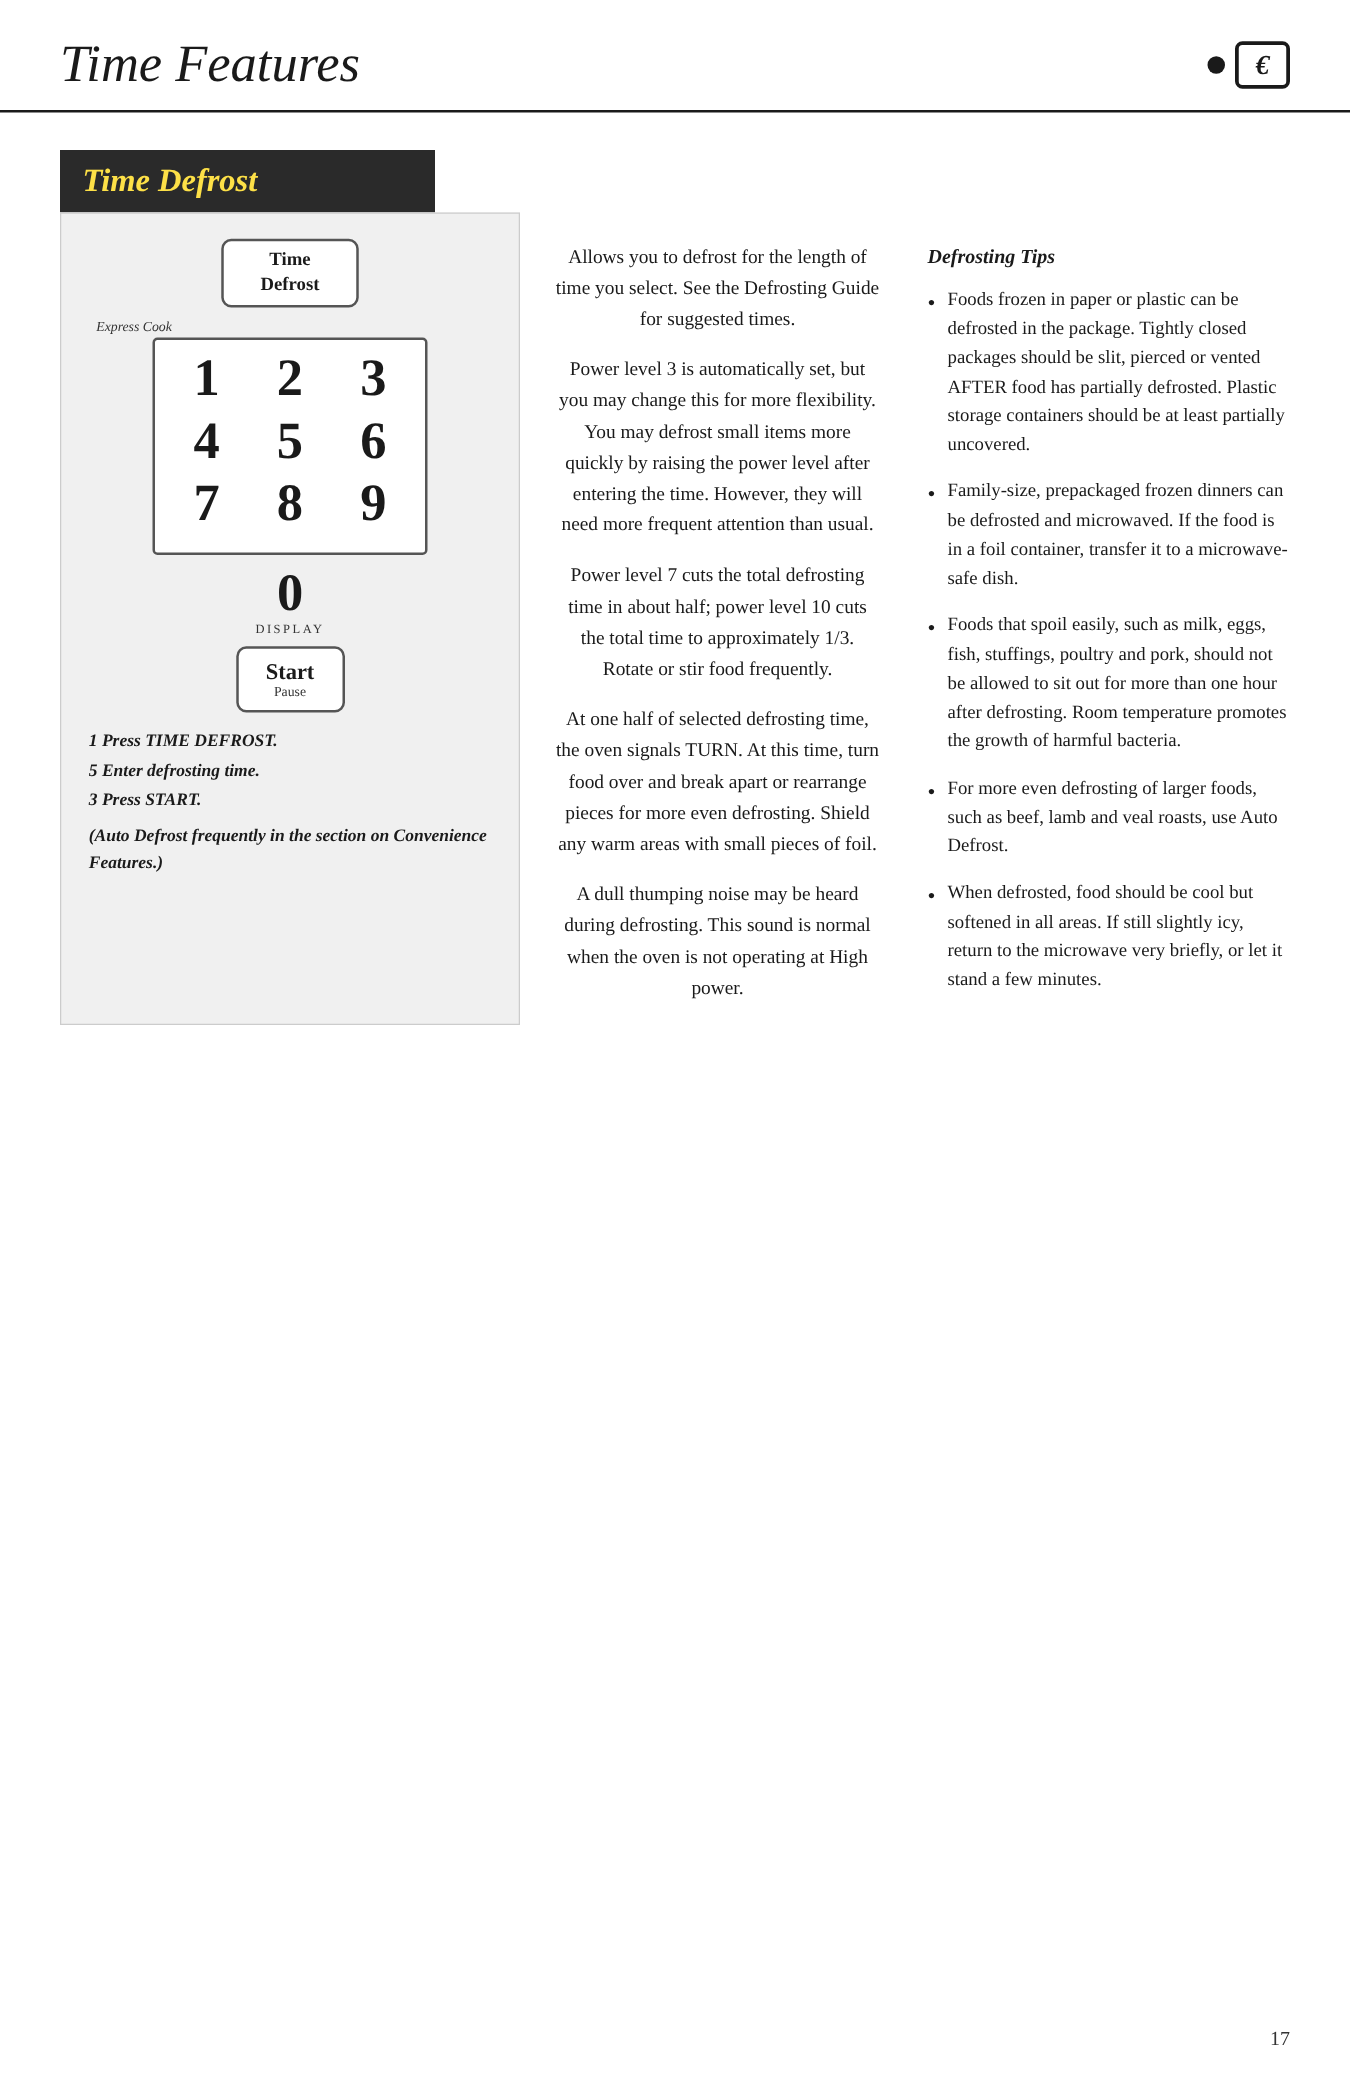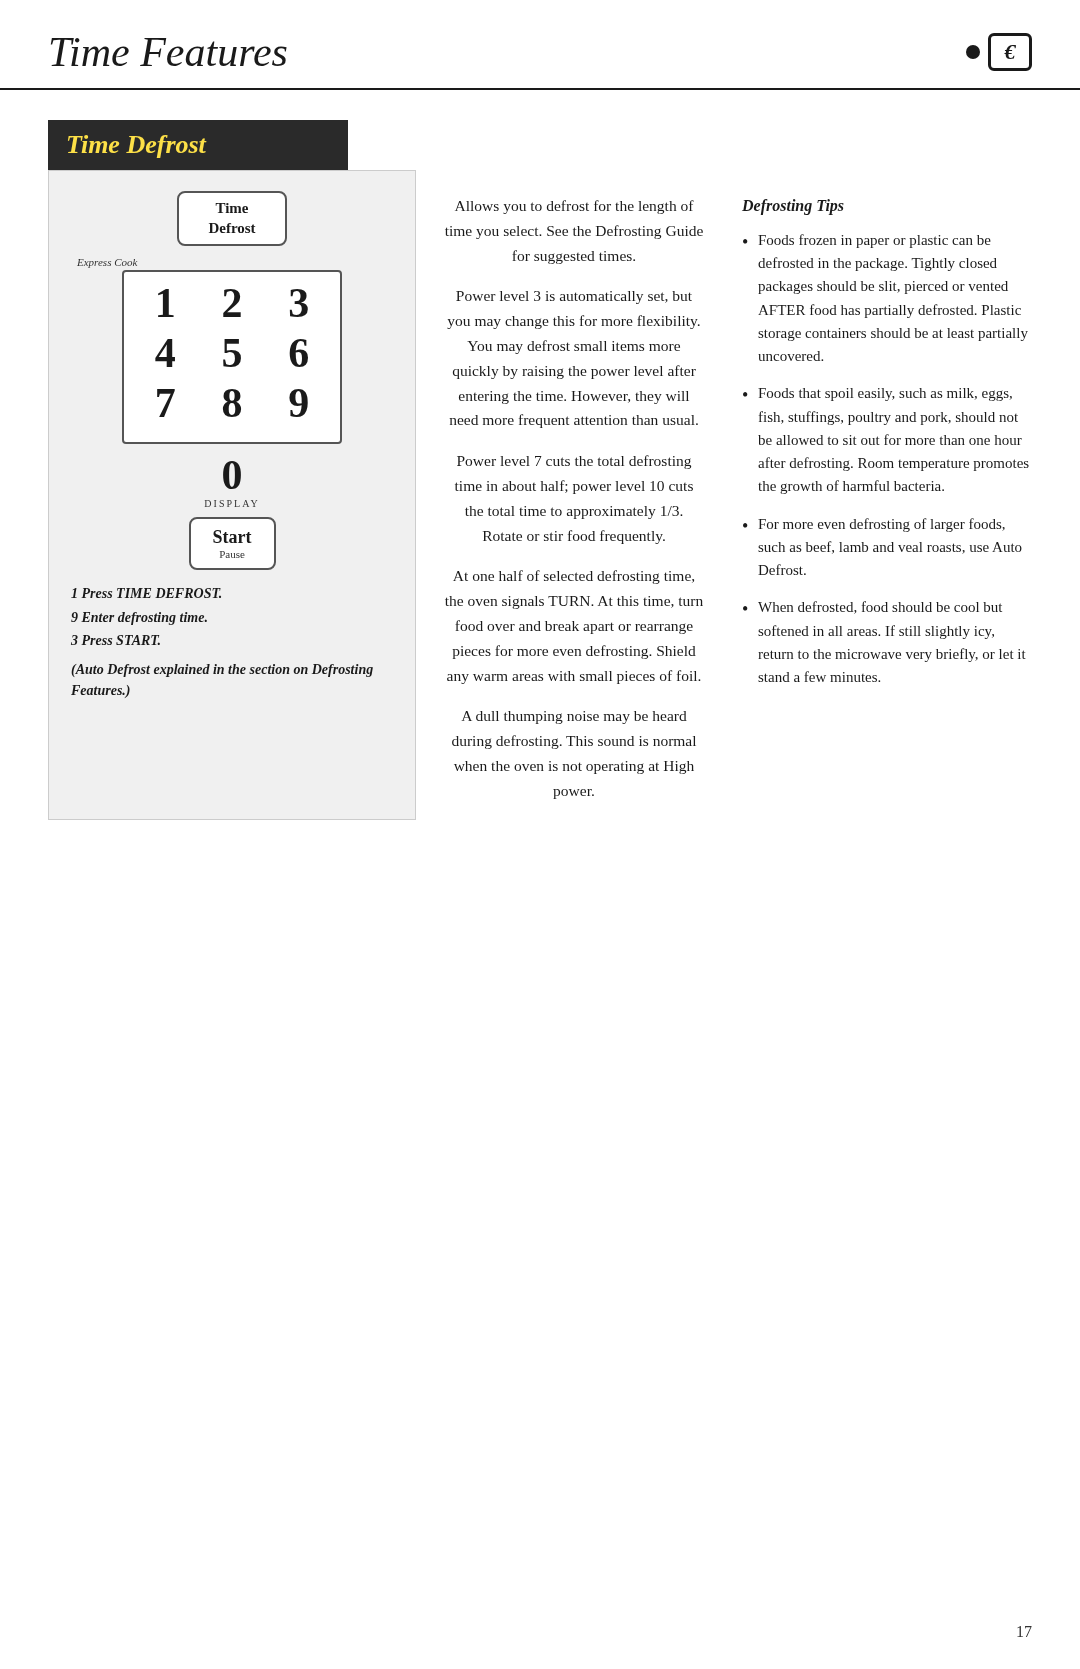--- a/index.html
+++ b/index.html
@@ -333,38 +333,39 @@
 
         <div class="start-btn">
           <div class="start-btn-text">Start</div>
           <div class="pause-label">Pause</div>
         </div>
 
       </div>
 
       <div class="instructions">
         <div class="instruction-item">1  Press TIME DEFROST.</div>
-        <div class="instruction-item">9  Enter defrosting time.</div>
+        <div class="instruction-item">5  Enter defrosting time.</div>
         <div class="instruction-item">3  Press START.</div>
-        <div class="auto-defrost-note">(Auto Defrost explained in the section on Defrosting Features.)</div>
+        <div class="auto-defrost-note">(Auto Defrost frequently in the section on Convenience Features.)</div>
       </div>
     </div>
 
     <div class="center-text">
       <p>Allows you to defrost for the length of time you select. See the Defrosting Guide for suggested times.</p>
       <p>Power level 3 is automatically set, but you may change this for more flexibility. You may defrost small items more quickly by raising the power level after entering the time. However, they will need more frequent attention than usual.</p>
       <p>Power level 7 cuts the total defrosting time in about half; power level 10 cuts the total time to approximately 1/3. Rotate or stir food frequently.</p>
       <p>At one half of selected defrosting time, the oven signals TURN. At this time, turn food over and break apart or rearrange pieces for more even defrosting. Shield any warm areas with small pieces of foil.</p>
       <p>A dull thumping noise may be heard during defrosting. This sound is normal when the oven is not operating at High power.</p>
     </div>
 
     <div class="tips-column">
       <div class="tips-title">Defrosting Tips</div>
       <ul class="tips-list">
         <li>Foods frozen in paper or plastic can be defrosted in the package. Tightly closed packages should be slit, pierced or vented AFTER food has partially defrosted. Plastic storage containers should be at least partially uncovered.</li>
+        <li>Family-size, prepackaged frozen dinners can be defrosted and microwaved. If the food is in a foil container, transfer it to a microwave-safe dish.</li>
         <li>Foods that spoil easily, such as milk, eggs, fish, stuffings, poultry and pork, should not be allowed to sit out for more than one hour after defrosting. Room temperature promotes the growth of harmful bacteria.</li>
         <li>For more even defrosting of larger foods, such as beef, lamb and veal roasts, use Auto Defrost.</li>
         <li>When defrosted, food should be cool but softened in all areas. If still slightly icy, return to the microwave very briefly, or let it stand a few minutes.</li>
       </ul>
     </div>
 
   </div>
 </div>
 
 <div class="page-number">17</div>

